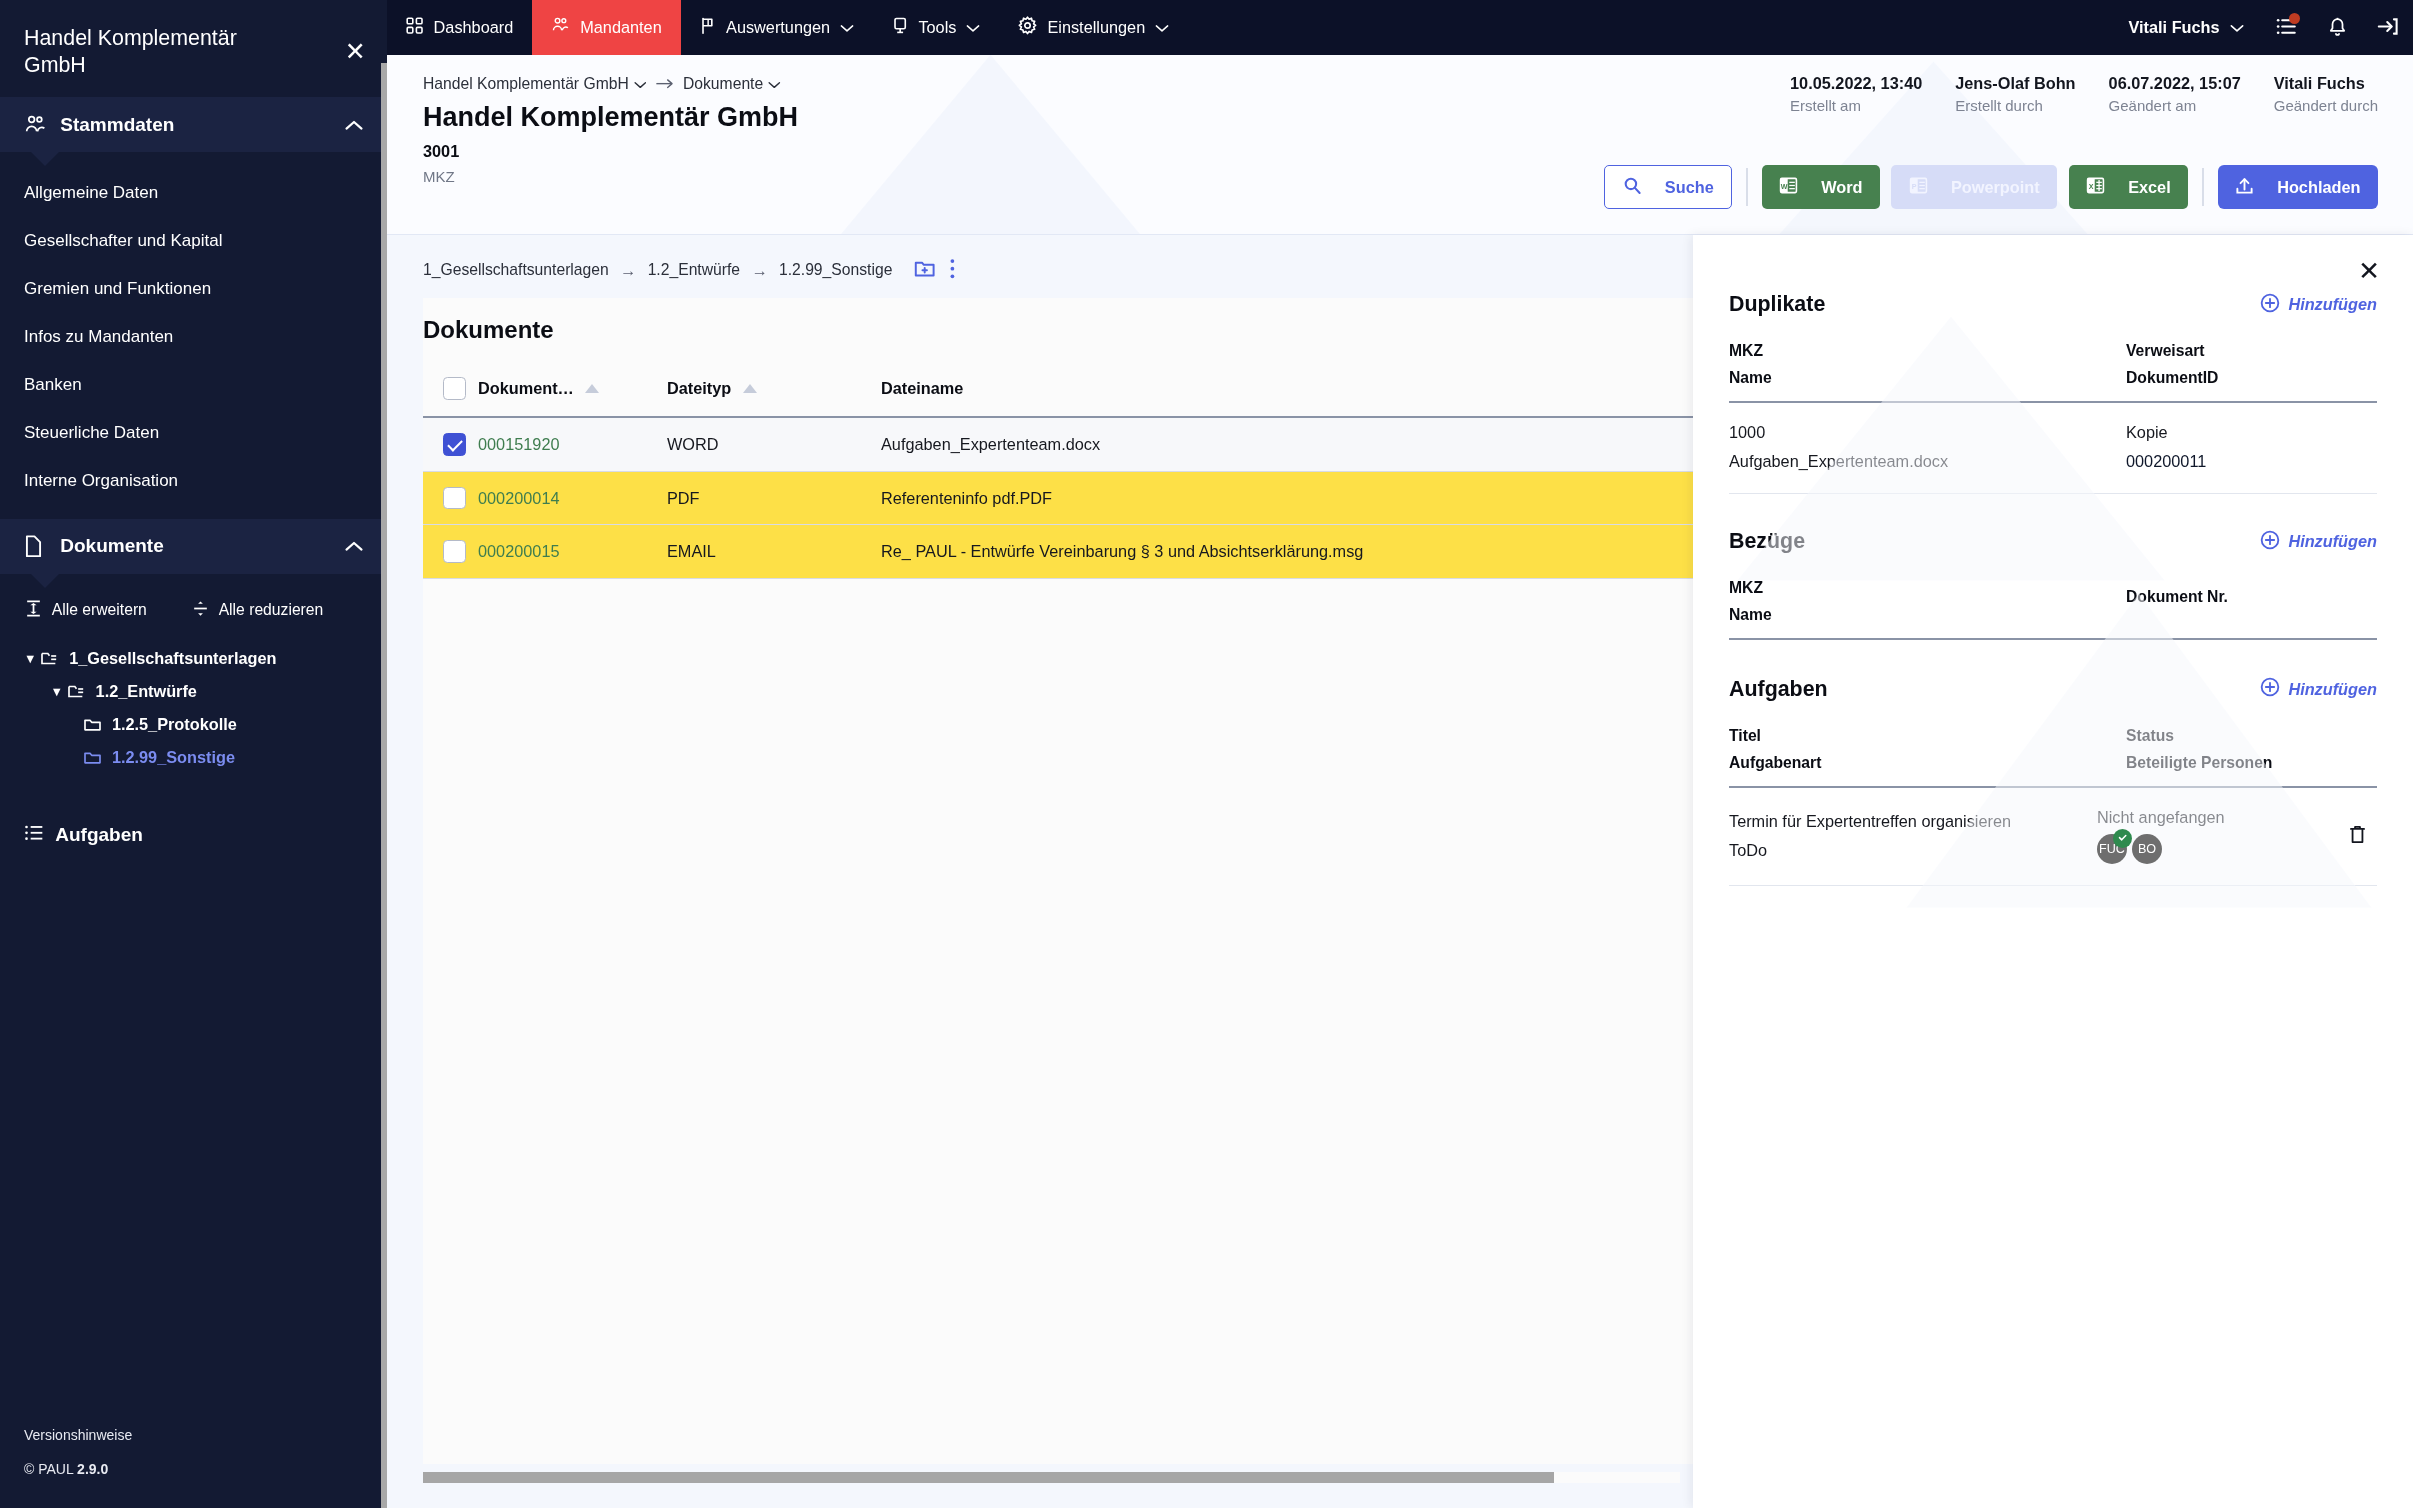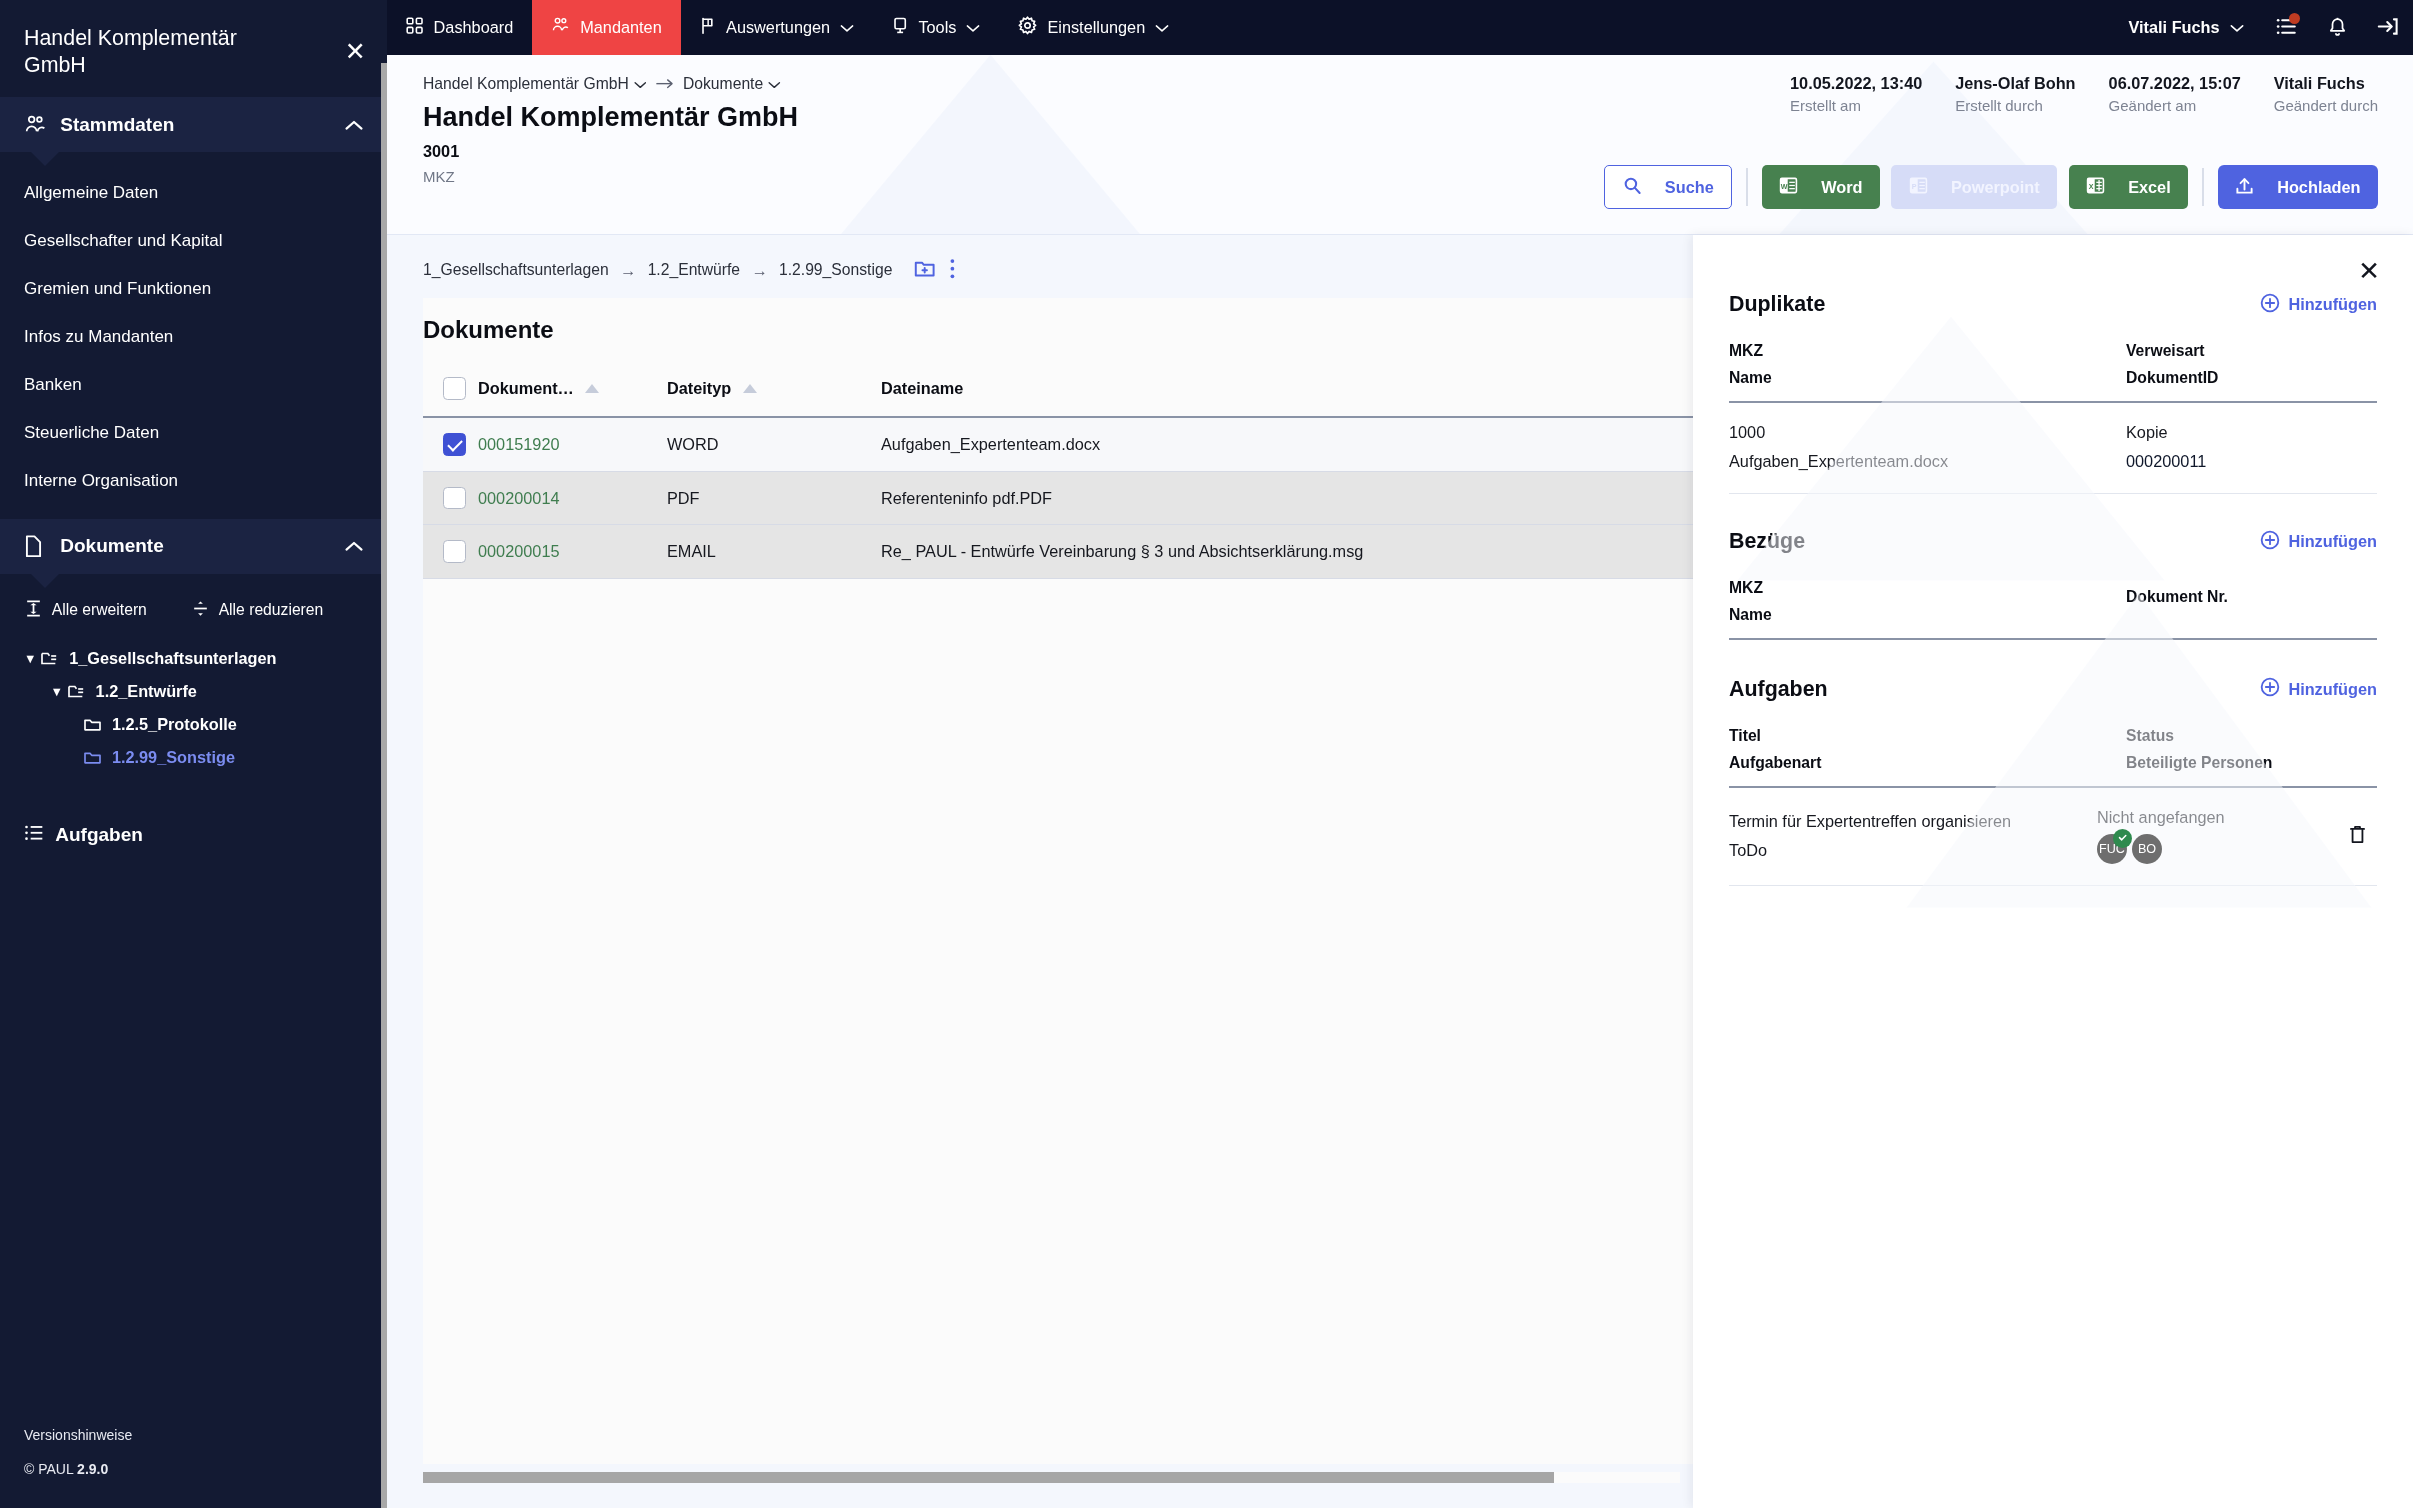--- a/index.html
+++ b/index.html
@@ -141,21 +141,21 @@
   .sheet-actions { margin-left: auto; display: flex; align-items: center; gap: 29px; padding-right: 25px; }
   .sheet-act { display: flex; align-items: center; gap: 8.8px; font-size: 16.3px; font-weight: 700; color: #4f63e0; cursor: pointer; white-space: nowrap; }
 
   table.doc-table { width: 1508px; border-collapse: collapse; background: transparent; table-layout: fixed; }
   table.doc-table th {
     text-align: left; font-size: 16.3px; font-weight: 700; color: #0b0d14;
     padding: 16.3px 0; border-bottom: 2.5px solid #8a93a6; background: #fbfbfb;
   }
   table.doc-table td {
     font-size: 16.3px; color: #16181f; padding: 15px 0;
-    border-bottom: 1.3px solid #d7dbe6; background: #e5e5e5;
+    border-bottom: 1.3px solid #d7dbe6; background: #fde047;
   }
   tr.row-selected td { background: #f7f8fa; }
   .col-check { width: 55px; padding-left: 20px !important; }
   .col-id { width: 189px; }
   .col-type { width: 214px; }
   .col-name { width: 974px; }
   .th-inner { display: flex; align-items: center; gap: 11.3px; }
   .sort-tri { width: 0; height: 0; border-left: 7px solid transparent; border-right: 7px solid transparent; border-bottom: 9.4px solid #c6ccda; }
   .cell-id { color: #3f7d4f; }
 
@@ -172,21 +172,21 @@
   
   .panel {
     position: absolute; right: 0; top: 235px; width: 720px; bottom: 0;
     background: #ffffff; box-shadow: -2.5px 0 10px rgba(20,25,50,.08);
     overflow: hidden;
   }
   .panel-close { position: absolute; right: 33px; top: 22.6px; font-size: 26.4px; color: #13161f; cursor: pointer; font-weight: 300; line-height: 1; }
   .panel-sec { padding: 0 36px; }
   .panel-sec-head { display: flex; align-items: center; padding-top: 14px; }
   .panel-sec-title { font-size: 21.4px; font-weight: 700; color: #0b0d14; }
-  .panel-add { margin-left: auto; display: flex; align-items: center; gap: 8.8px; font-size: 16.3px; font-weight: 700; color: #4f63e0; cursor: pointer; }
+  .panel-add { margin-left: auto; display: flex; align-items: center; gap: 8.8px; font-size: 16.3px; font-weight: 700; color: #4f63e0; cursor: pointer; font-style: italic; }
   .panel-cols { display: flex; margin-top: 25px; }
   .panel-col-l { flex: 1; }
   .panel-col-r { width: 251px; }
   .pc-line1 { font-size: 15.7px; font-weight: 700; color: #0b0d14; }
   .pc-line2 { font-size: 15.7px; font-weight: 700; color: #0b0d14; margin-top: 8.8px; }
   .panel-rule { height: 2.5px; background: #8a93a6; margin-top: 14px; }
   .panel-row { display: flex; padding: 20px 0 21.4px 0; border-bottom: 1.3px solid #e2e6ee; }
   .pr-l { flex: 1; }
   .pr-r { width: 251px; }
   .pr-line1 { font-size: 16.3px; color: #16181f; }

